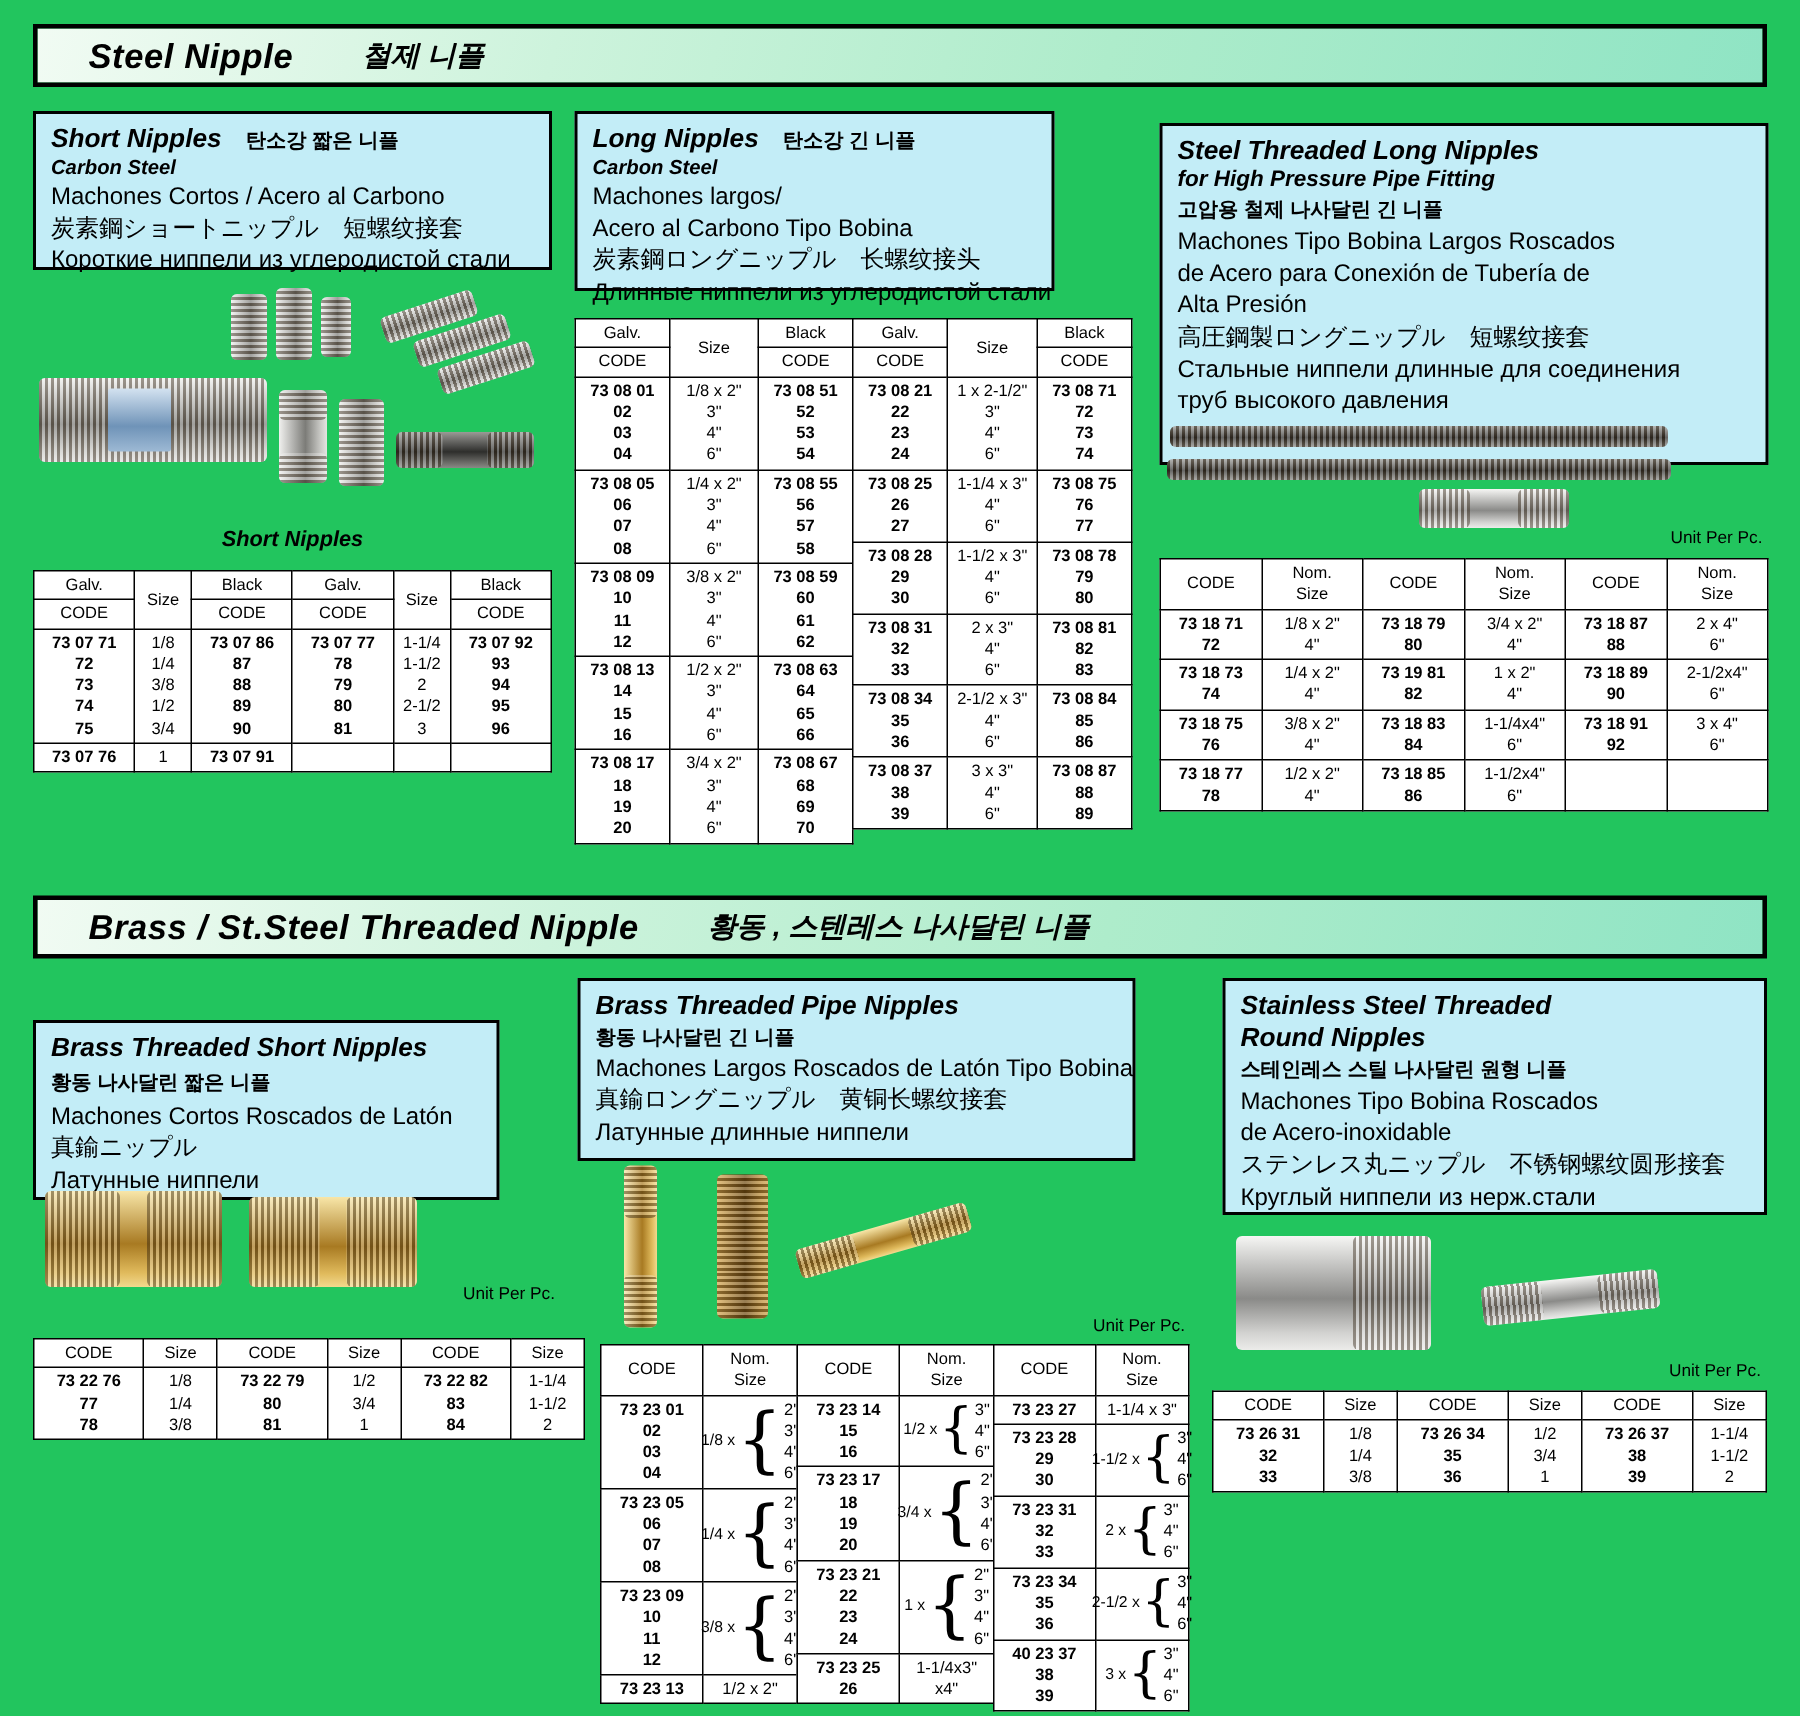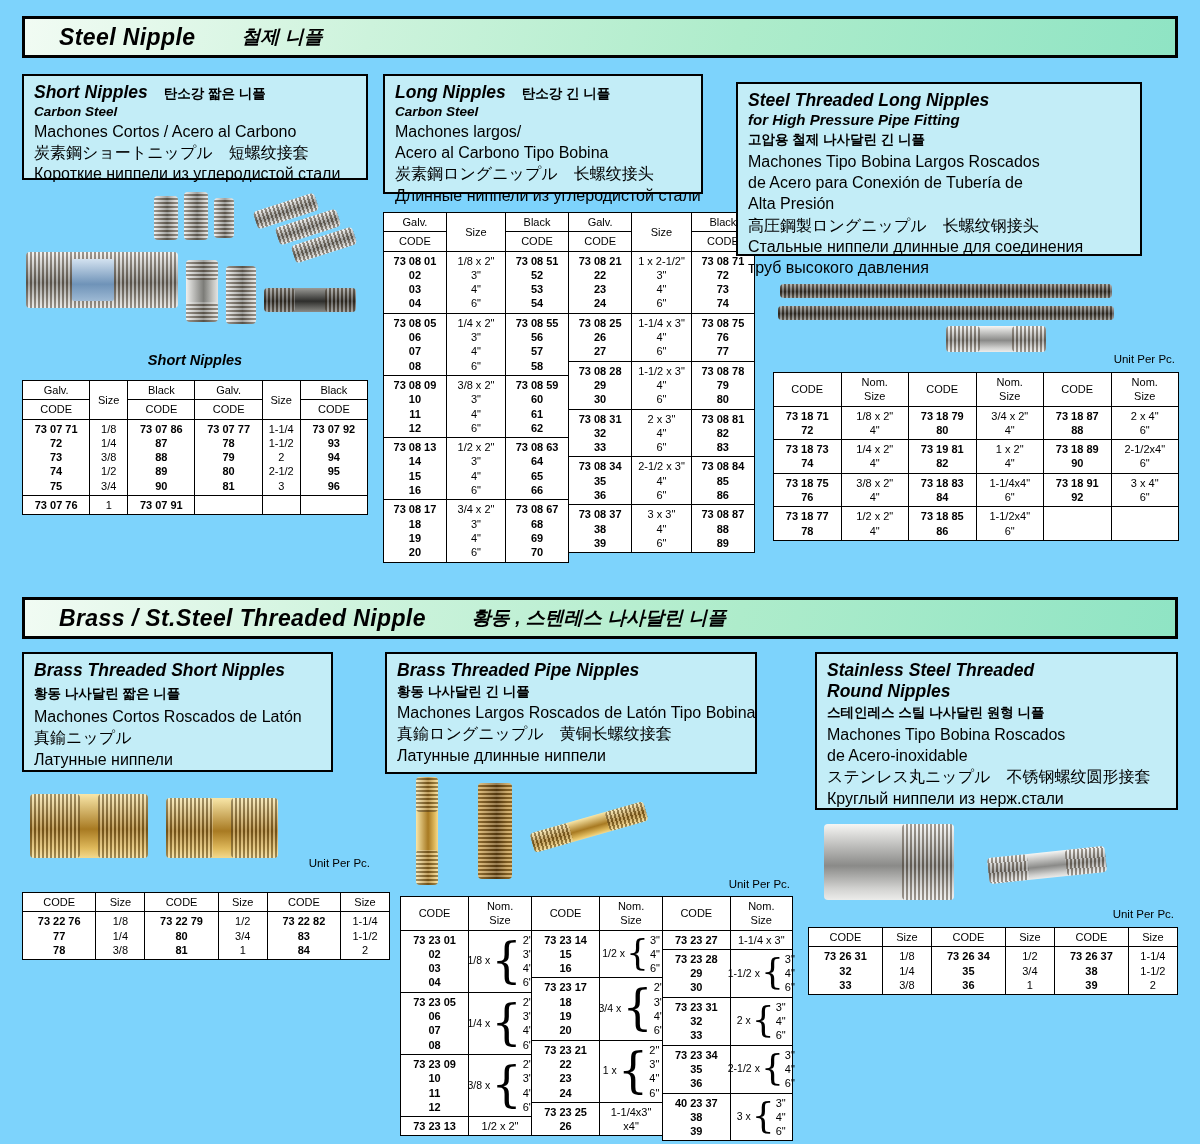--- a/index.html
+++ b/index.html
@@ -1,17 +1,17 @@
 <!DOCTYPE html>
 <html style="--banner-bg: #aeeccb; --section-bg: #c3edf7;"><head>
 <meta charset="utf-8">
 <style>
   * { margin:0; padding:0; box-sizing:border-box; }
   body { background:#e9e9e5; font-family:"Liberation Sans", sans-serif; color:#000; }
-  .page { position:relative; width:1200px; height:1144px; margin:0 auto; background:#7dd3fc; overflow:hidden; }
+  .page { position:relative; width:1200px; height:1144px; margin:0 auto; background:#22c55e; overflow:hidden; }
 
   
   .banner { position:absolute; left:22px; width:1156px; height:42px; border:3px solid #000;
             background:linear-gradient(105deg,#f1fbf3 0%,#cdf3dc 30%,var(--banner-bg,#aeeccb) 62%,#8fe4c4 100%);
             display:flex; align-items:center; padding-left:34px; gap:46px; }
   .b-en { font-size:23px; font-weight:bold; font-style:italic; letter-spacing:.4px; }
   .b-kr { font-size:19px; font-weight:bold; font-style:italic; }
 
   
   .hbox { position:absolute; border:2px solid #000; background:var(--section-bg,#c3edf7); padding:6px 10px 4px; }
@@ -468,28 +468,28 @@
             <td>
               <div>73 08 87</div>
               <div>88</div>
               <div>89</div>
             </td>
           </tr>
         </tbody>
       </table>
     </div>
 
-  <div class="hbox" style="left:736px;top:82px;width:406px;height:174px">
+  <div class="hbox" style="left:773px;top:82px;width:406px;height:228px">
     <div class="t-en">Steel Threaded Long Nipples</div>
     <div class="t-en t-en-sm">for High Pressure Pipe Fitting</div>
     <div class="t-kr" style="margin:3px 0 2px">고압용 철제 나사달린 긴 니플</div>
     <div class="sub">Machones Tipo Bobina Largos Roscados</div>
     <div class="sub">de Acero para Conexión de Tubería de</div>
     <div class="sub">Alta Presión</div>
-    <div class="sub">高圧鋼製ロングニップル　长螺纹钢接头</div>
+    <div class="sub">高圧鋼製ロングニップル　短螺纹接套</div>
     <div class="sub">Стальные ниппели длинные для соединения</div>
     <div class="sub">труб высокого давления</div>
   </div>
 
   <div class="photo" style="left:778px;top:282px;width:396px;height:72px">
     <div class="nip h dark" style="left:2px;top:2px;width:332px;height:14px">
         <div class="bod"></div>
         <div class="threads full"></div>
       </div>
     <div class="nip h dark" style="left:0;top:24px;width:336px;height:14px">
@@ -626,21 +626,21 @@
           </tr>
         </tbody>
       </table>
     </div>
 
   <div class="banner" style="top:597px">
     <span class="b-en">Brass / St.Steel Threaded Nipple</span>
     <span class="b-kr">황동 , 스텐레스 나사달린 니플</span>
   </div>
 
-  <div class="hbox" style="left:22px;top:652px;width:311px;height:120px">
+  <div class="hbox" style="left:22px;top:680px;width:311px;height:120px">
     <div class="t-en">Brass Threaded Short Nipples</div>
     <div class="t-kr" style="margin:4px 0">황동 나사달린 짧은 니플</div>
     <div class="sub">Machones Cortos Roscados de Latón</div>
     <div class="sub">真鍮ニップル</div>
     <div class="sub">Латунные ниппели</div>
   </div>
 
   <div class="photo" style="left:26px;top:778px;width:280px;height:104px">
     <div class="nip h brass" style="left:4px;top:16px;width:118px;height:64px">
         <div class="bod"></div>

